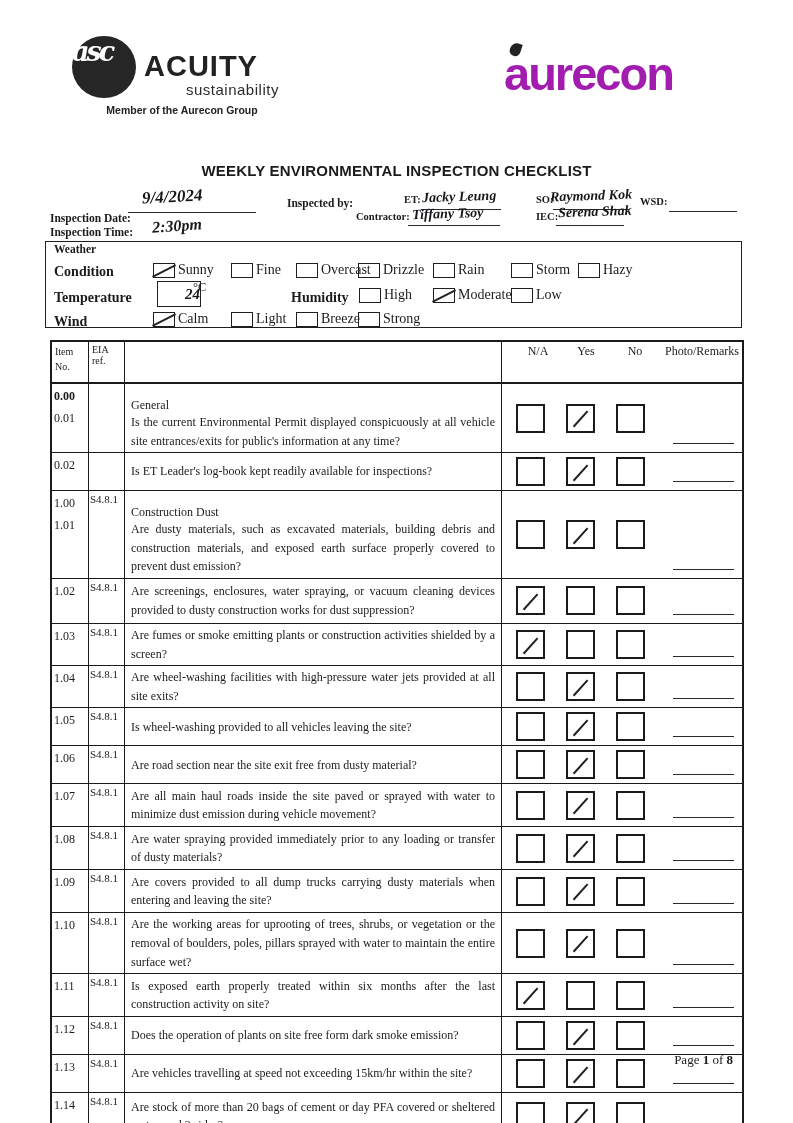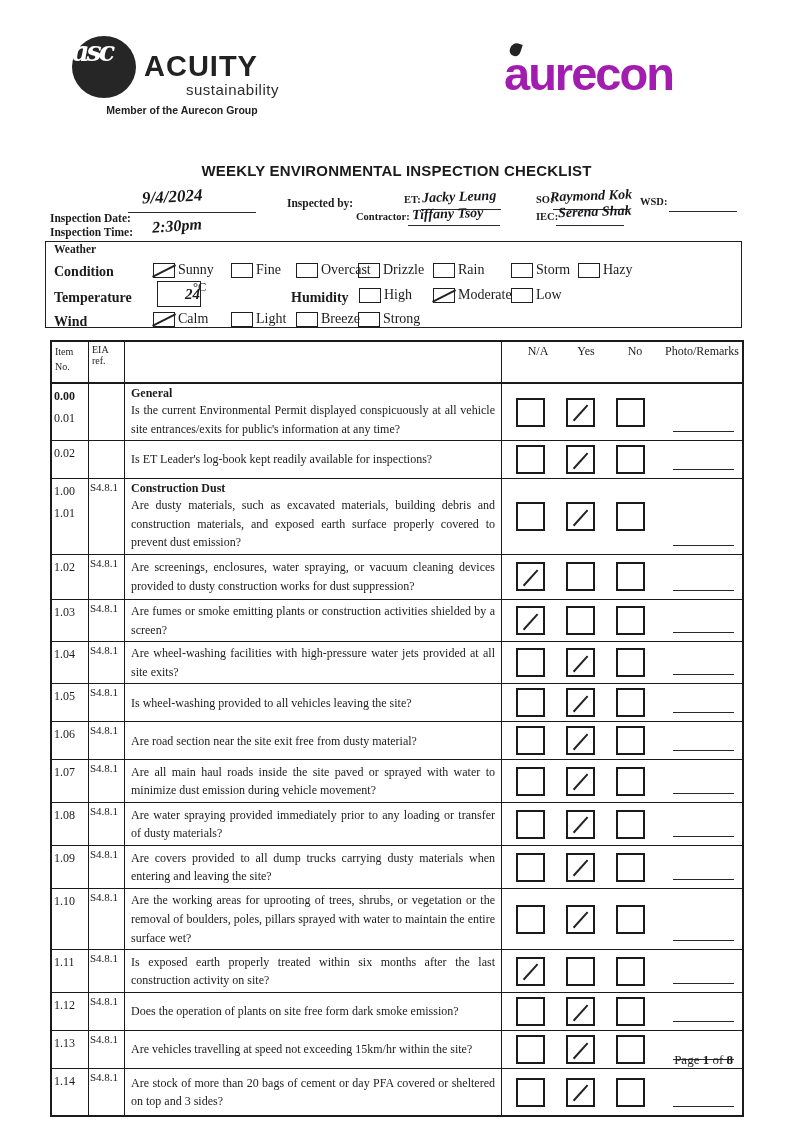--- a/index.html
+++ b/index.html
@@ -84,21 +84,21 @@
   .h-no{width:52px;text-align:center;}
   .h-rem{flex:1;text-align:right;}
   .t-row{display:grid;grid-template-columns:37px 36px 377px 1fr;border-bottom:1.4px solid #1b1b1b;}
   .t-row:last-child{border-bottom:none;}
   .c-item{border-right:1.3px solid #1b1b1b;padding:2px 2px;line-height:1.8;}
   .c-item .item-no.b{font-weight:bold;}
   .c-eia{border-right:1.3px solid #1b1b1b;padding:2px 1px;font-size:11px;}
   .c-q{border-right:1.6px solid #1b1b1b;padding:2px 6px;display:flex;flex-direction:column;
        justify-content:center;}
   .c-q.has-section{justify-content:flex-start;}
-  .q-section{font-weight:bold;}
+  .q-section{font-weight:normal;margin-top:12px;}
   .q-text{text-align:justify;line-height:1.55;}
   .c-checks{display:flex;align-items:center;padding:4px 6px 4px 14px;}
   .cb{position:relative;width:25px;height:25px;border:2px solid #1b1b1b;flex:0 0 auto;}
   .cb + .cb{margin-left:21px;}
   .cb .mark{display:none;position:absolute;left:2px;right:2px;top:50%;height:1.8px;
        background:#222226;transform:rotate(-48deg);}
   .cb.checked .mark{display:block;}
   .remarks-line{flex:1;margin:0 2px 4px 28px;border-bottom:1.6px solid #2a2a2a;align-self:flex-end;height:1px;}
   
   #t-body .t-row:nth-child(1){min-height:54px}

